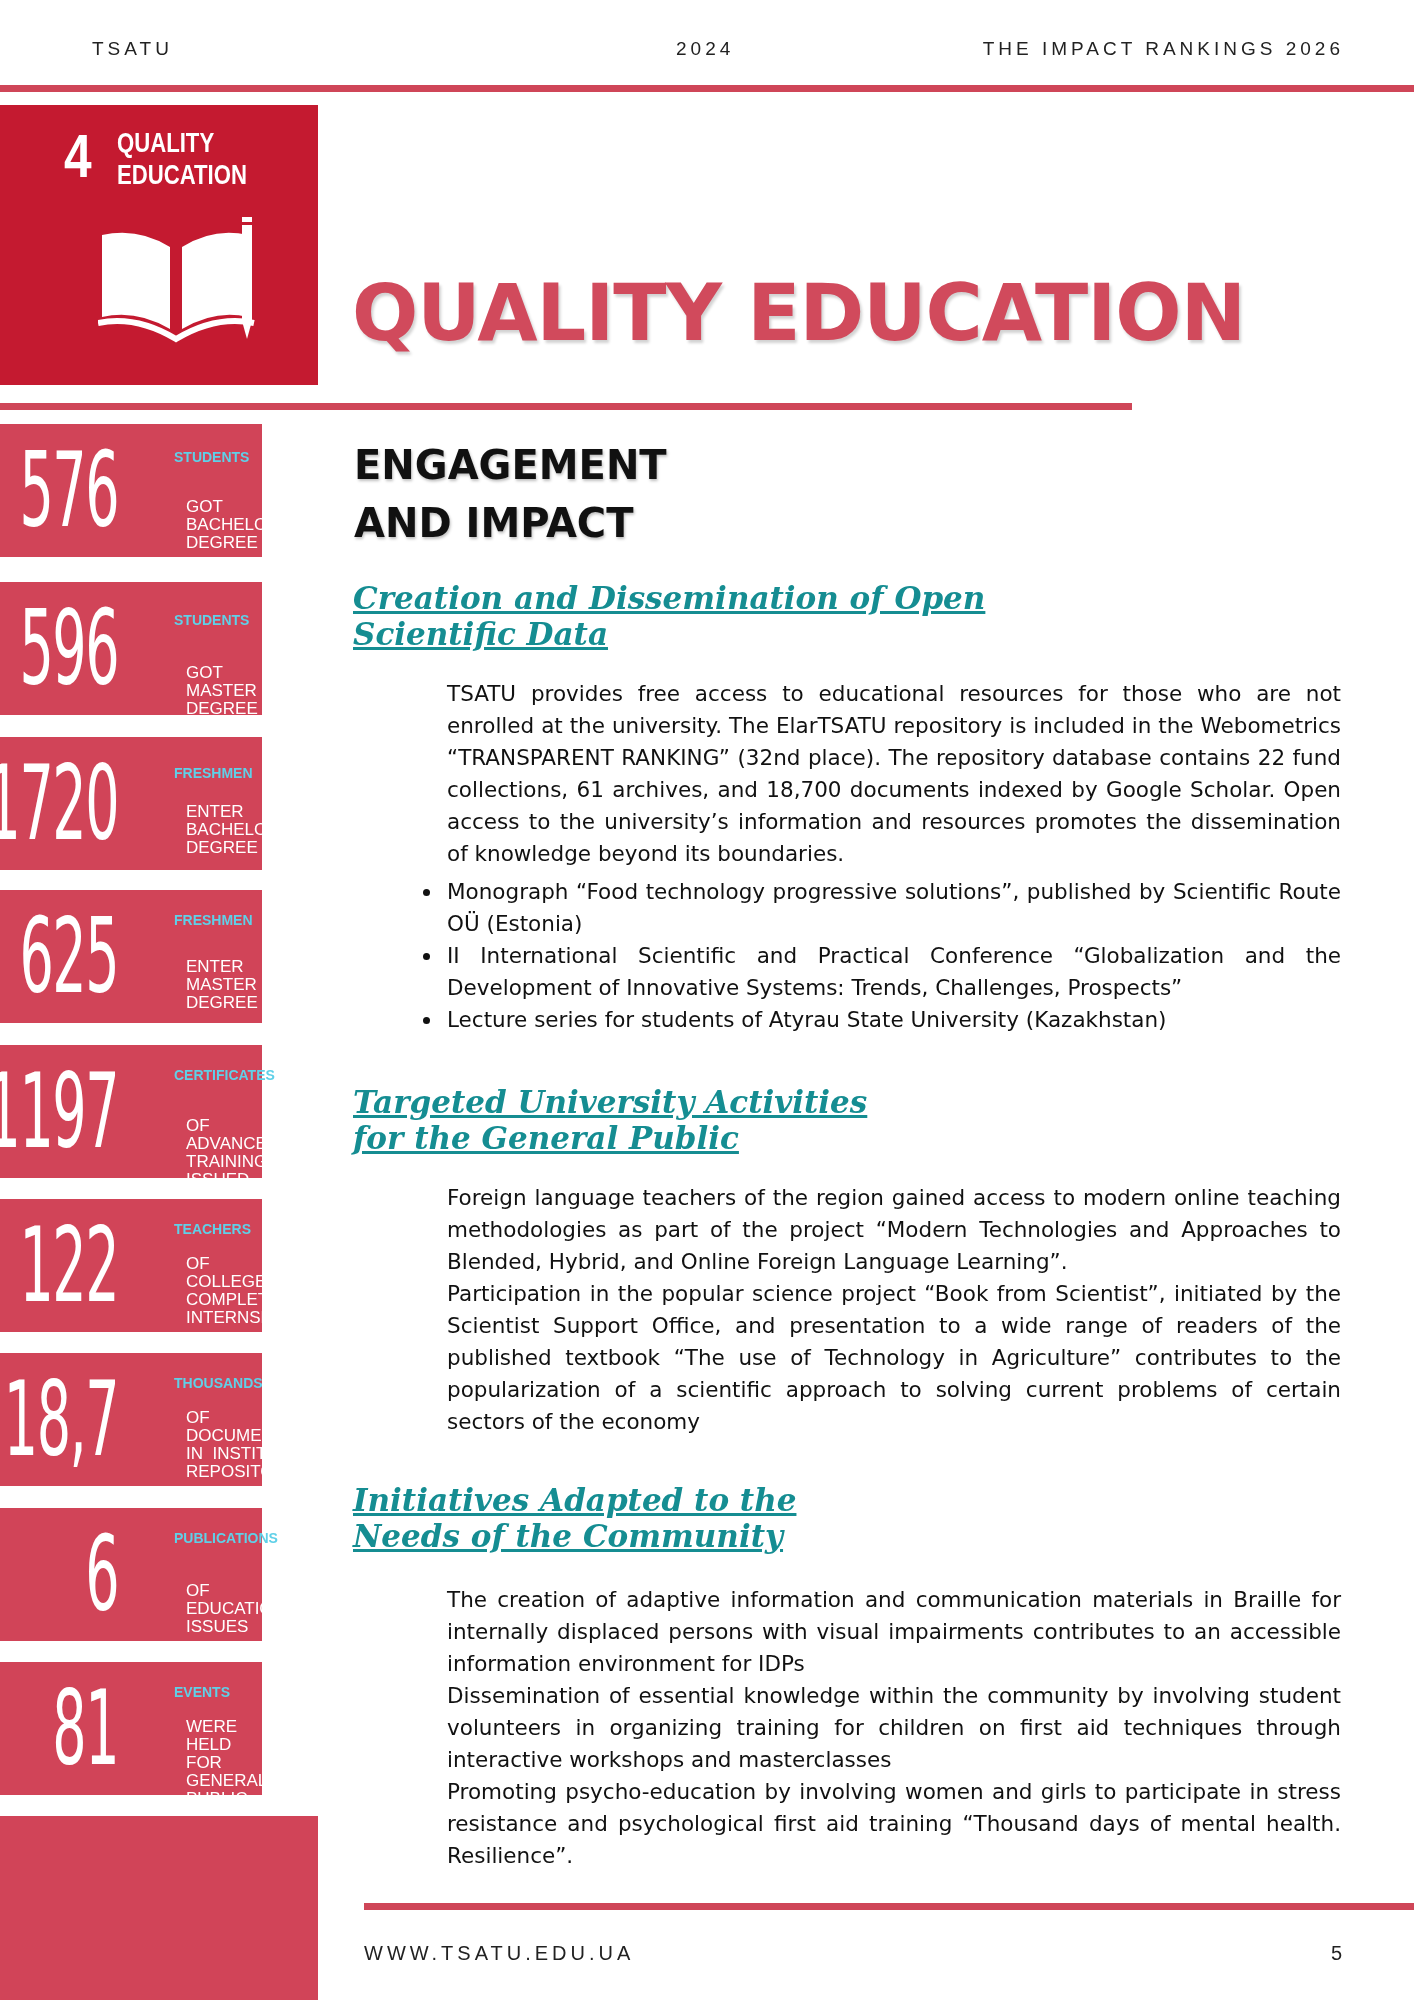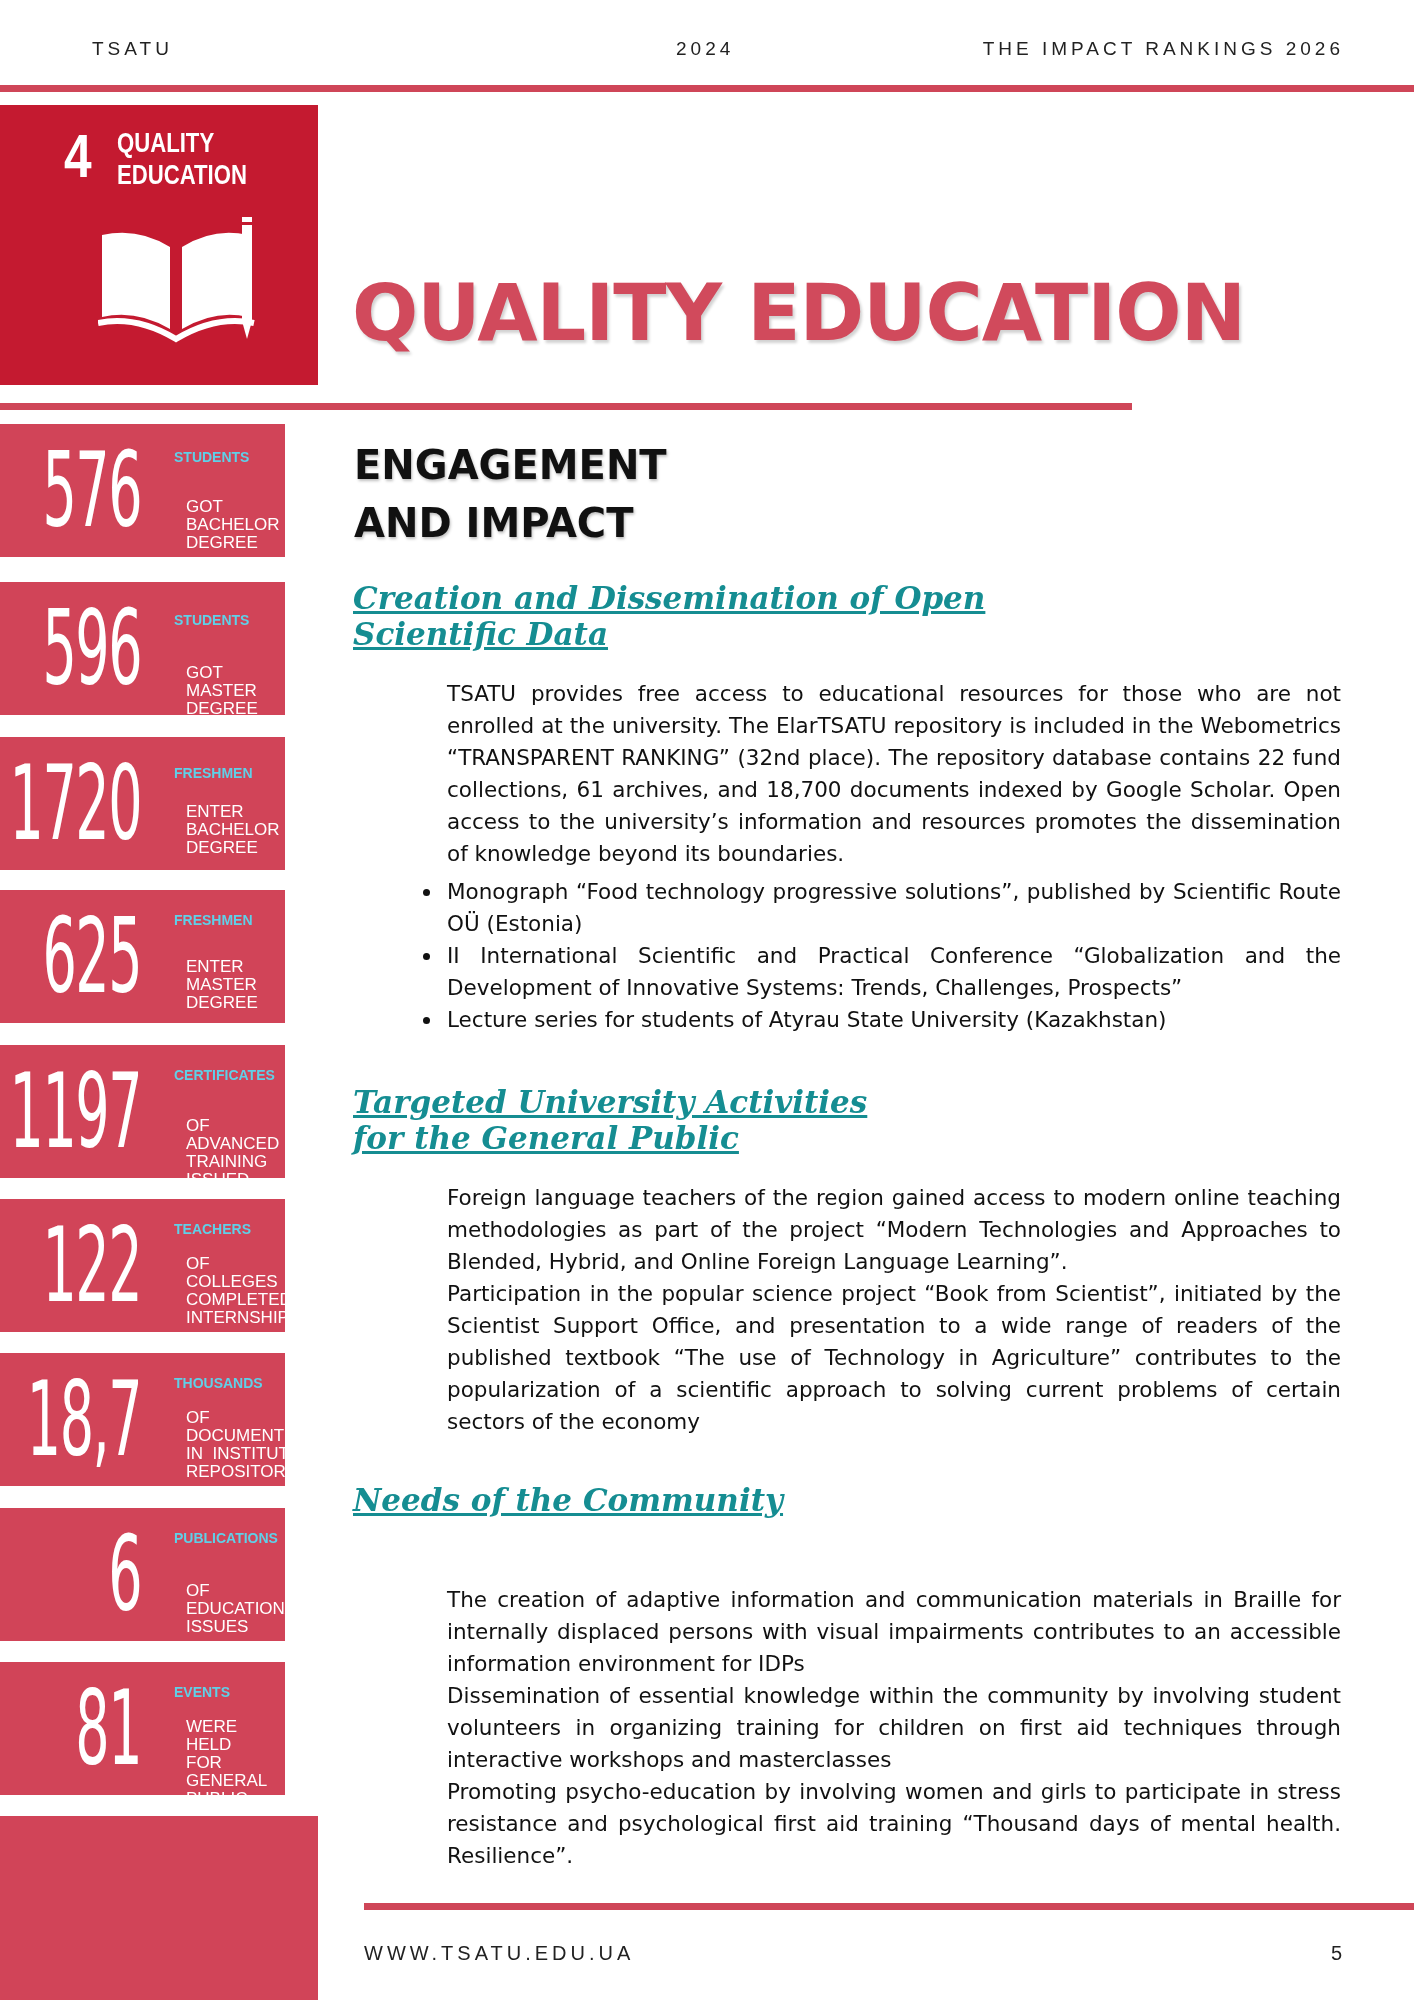--- a/index.html
+++ b/index.html
@@ -14,21 +14,21 @@
   .top-rule { position: absolute; top: 85px; left: 0; width: 1414px; height: 7px; background: #cf4658; }
 
   .sdg-tile { position: absolute; top: 105px; left: 0; width: 318px; height: 280px; background: #c41a30; color: #fff; }
   .sdg-num { position: absolute; left: 64px; top: 20px; font-family: "Liberation Sans", sans-serif; font-weight: bold; font-size: 62px; line-height: 1; transform: scaleX(0.8); transform-origin: left; }
   .sdg-label { position: absolute; left: 117px; top: 22px; font-family: "Liberation Sans", sans-serif; font-weight: bold; font-size: 27px; line-height: 32px; transform: scaleX(0.82); transform-origin: left; }
   .sdg-icon { position: absolute; left: 98px; top: 112px; }
 
   .main-title { position: absolute; left: 352px; top: 268px; font-family: "DejaVu Sans", sans-serif; font-weight: bold; font-size: 78px; color: #d14a5c; letter-spacing: -1px; text-shadow: 2px 3px 3px rgba(0,0,0,0.18); white-space: nowrap; }
   .title-rule { position: absolute; left: 0; top: 403px; width: 1132px; height: 7px; background: #cf4658; }
 
-  .stat { position: absolute; left: 0; width: 285px; height: 133px; background: #d14458; color: #fff; }
+  .stat { position: absolute; left: 0; width: 262px; height: 133px; background: #d14458; color: #fff; }
   .stat-num { position: absolute; top: 14px; height: 105px; font-family: "DejaVu Sans", sans-serif; font-size: 104px; line-height: 105px; letter-spacing: -3px; transform: scaleX(0.52); transform-origin: right; text-align: right; width: 300px; right: 144px; }
   .stat-kw { position: absolute; left: 174px; top: 30px; font-family: "Liberation Sans", sans-serif; font-weight: bold; font-size: 14px; color: #5fd0e8; }
   .stat-desc { position: absolute; left: 174px; top: 82px; font-family: "Liberation Sans", sans-serif; font-size: 17px; line-height: 18px; color: #fff; text-transform: uppercase; margin-left: 12px; }
   .stat-bottom { position: absolute; left: 0; top: 1816px; width: 318px; height: 184px; background: #d14458; }
 
   .section-heading { position: absolute; left: 354px; top: 436px; font-family: "DejaVu Sans", sans-serif; font-weight: bold; font-size: 40px; line-height: 58px; color: #111; text-shadow: 1px 2px 3px rgba(0,0,0,0.25); }
 
   .sub-h { position: absolute; left: 353px; font-family: "DejaVu Serif", serif; font-weight: bold; font-style: italic; font-size: 31px; line-height: 36px; color: #158d92; text-decoration: underline; }
 
   .para { position: absolute; left: 447px; width: 894px; font-family: "DejaVu Sans", sans-serif; font-size: 21.5px; line-height: 32px; color: #111; text-align: justify; }
@@ -172,20 +172,21 @@
 </ul>
 
 <div class="sub-h" style="top:1084px;">
   <div>Targeted University Activities</div>
   <div>for the General Public</div>
 </div>
 <div class="para" style="top:1182px;">Foreign language teachers of the region gained access to modern online teaching methodologies as part of the project “Modern Technologies and Approaches to Blended, Hybrid, and Online Foreign Language Learning”.</div>
 <div class="para" style="top:1278px;">Participation in the popular science project “Book from Scientist”, initiated by the Scientist Support Office, and presentation to a wide range of readers of the published textbook “The use of Technology in Agriculture” contributes to the popularization of a scientific approach to solving current problems of certain sectors of the economy</div>
 
 <div class="sub-h" style="top:1482px;">
+  <div>Initiatives Adapted to the</div>
   <div>Needs of the Community</div>
 </div>
 <div class="para" style="top:1584px;">The creation of adaptive information and communication materials in Braille for internally displaced persons with visual impairments contributes to an accessible information environment for IDPs</div>
 <div class="para" style="top:1680px;">Dissemination of essential knowledge within the community by involving student volunteers in organizing training for children on first aid techniques through interactive workshops and masterclasses</div>
 <div class="para" style="top:1776px;">Promoting psycho-education by involving women and girls to participate in stress resistance and psychological first aid training “Thousand days of mental health. Resilience”.</div>
 
 <div class="footer-rule"></div>
 <div class="footer-url">WWW.TSATU.EDU.UA</div>
 <div class="page-num">5</div>
 

